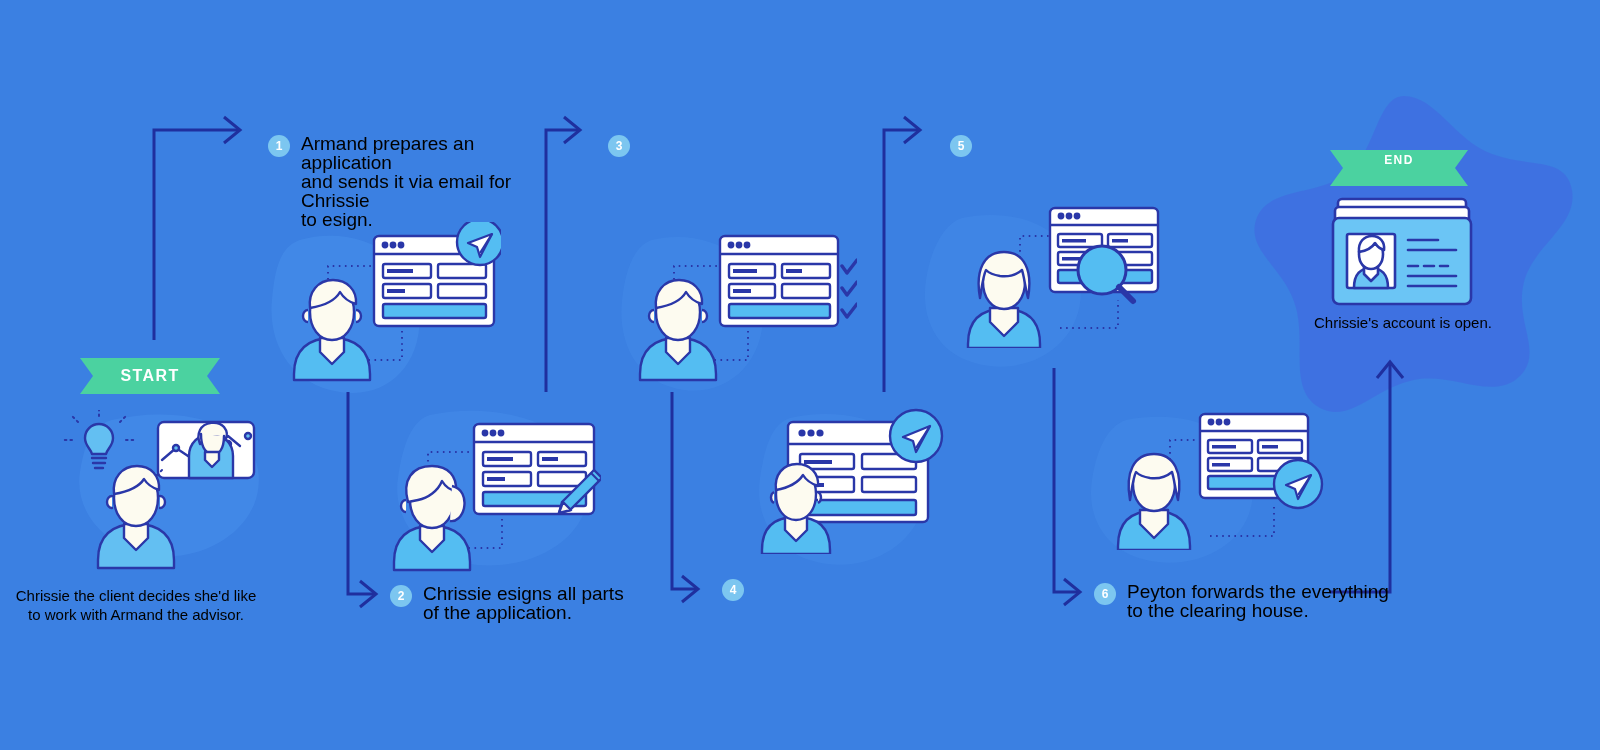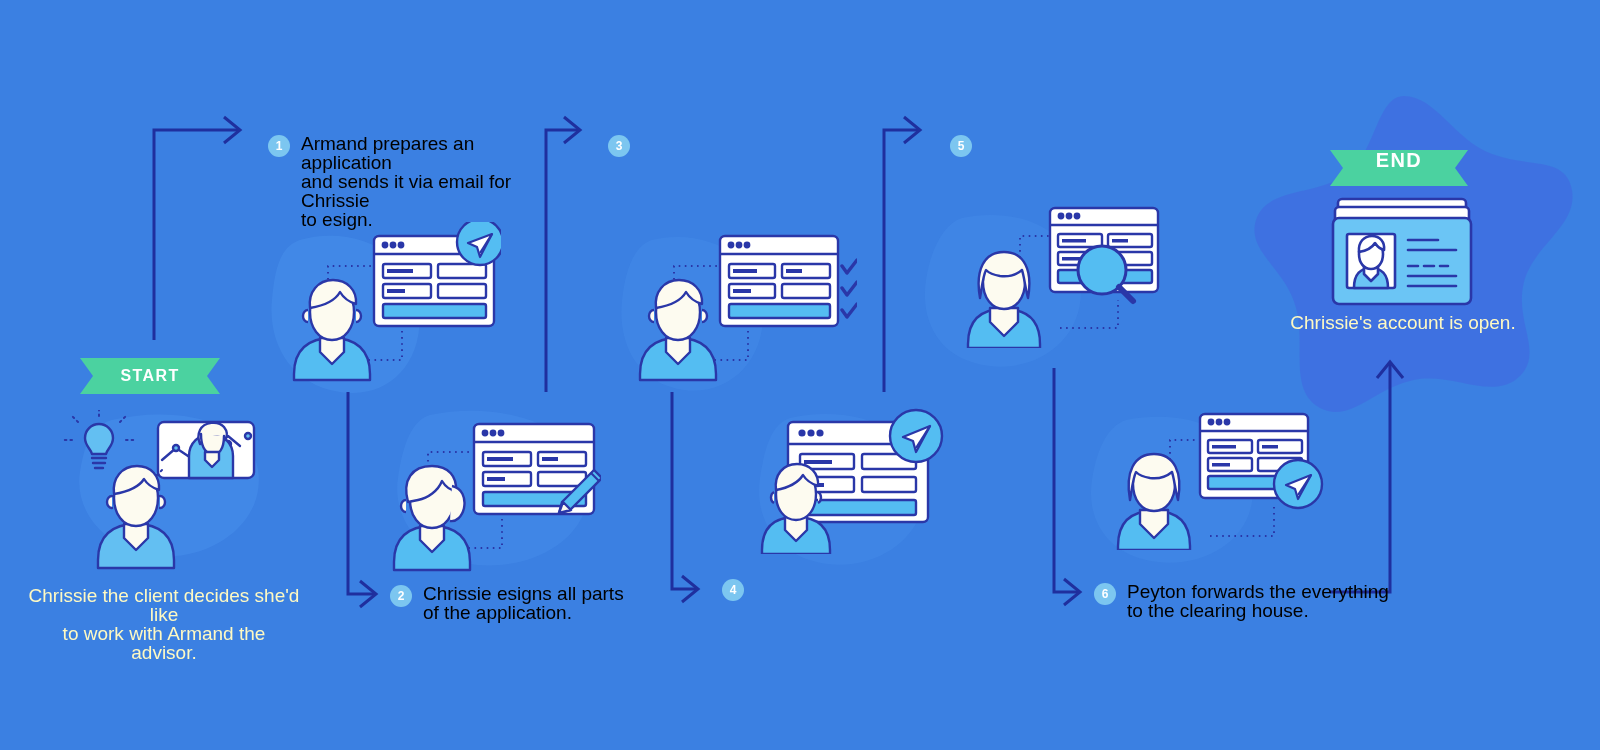--- a/index.html
+++ b/index.html
@@ -48,22 +48,22 @@
     margin-top:1px;
   }
   .step-text{
     color:#000000;
     font-size:19px;
     line-height:19px;
     white-space:pre-line;
   }
   .caption{
     position:absolute;
-    color:#fef9c3;
-    font-size:19px;
+    color:#000000;
+    font-size:15px;
     line-height:19px;
     text-align:center;
     white-space:pre-line;
   }
 
   
   #connectors{position:absolute;left:0;top:0;width:1600px;height:750px;}
 
   
   .illus{position:absolute;}
@@ -120,21 +120,21 @@
     <path d="M1377 378 L1390 362 L1403 378"></path>
   </svg>
 
   <div class="ribbon" style="left:80px;top:358px;width:140px;height:36px;font-size:16px;">
     <svg style="position:absolute;left:0;top:0;" width="140" height="36" viewBox="0 0 140 36">
       <path d="M0 0 H140 L127 18 L140 36 H0 L13 18 Z" fill="#4BD2A0"></path>
     </svg>
     <span>START</span>
   </div>
 
-  <div class="ribbon" style="left:1330px;top:150px;width:138px;height:20px;font-size:20px;">
+  <div class="ribbon" style="left:1330px;top:150px;width:138px;height:20px;font-size:12px;">
     <svg style="position:absolute;left:0;top:0;" width="138" height="36" viewBox="0 0 138 36">
       <path d="M0 0 H138 L125 18 L138 36 H0 L13 18 Z" fill="#4BD2A0"></path>
     </svg>
     <span>END</span>
   </div>
 
   <svg class="illus" style="left:50px;top:410px;" width="215" height="160" viewBox="0 0 215 160" fill="none" stroke="#2a37a8" stroke-width="2.4" stroke-linecap="round" stroke-linejoin="round">
 
     <g>
       <path d="M35 28 a14 14 0 0 1 28 0 c0 8 -6 11 -7 16 h-14 c-1 -5 -7 -8 -7 -16 Z" fill="#63bff2"></path>
@@ -161,21 +161,21 @@
     <path d="M112 60 C 100 72, 92 80, 84 88" stroke="#2a37a8" stroke-width="2" stroke-dasharray="1.6 4"></path>
 
     <g>
       <path d="M48 150 c0 -24 14 -36 38 -36 c24 0 38 12 38 36 v8 h-76 Z" fill="#63bff2"></path>
       <path d="M74 114 h24 v14 l-12 12 l-12 -12 Z" fill="#fdfbf0"></path>
       <path d="M64 88 c0 -16 9 -26 22 -26 c13 0 22 10 22 26 c0 16 -9 28 -22 28 c-13 0 -22 -12 -22 -28 Z" fill="#fdfbf0"></path>
       <path d="M64 84 c-2 -16 8 -28 23 -28 c14 0 23 10 22 24 c-6 -2 -12 -6 -15 -11 c-5 8 -18 13 -30 15 Z" fill="#fdfbf0"></path>
       <path d="M62 86 a5 6 0 0 0 0 12 M110 86 a5 6 0 0 1 0 12" fill="#fdfbf0"></path>
     </g>
   </svg>
-  <div class="caption" style="left:28px;top:586px;width:272px;">Chrissie the client decides she'd like
+  <div class="caption" style="left:0;top:586px;width:272px;">Chrissie the client decides she'd like
 to work with Armand the advisor.</div>
 
   <div class="step" style="left:268px;top:134px;width:270px;">
     <div class="badge">1</div>
     <div class="step-text">Armand prepares an application
 and sends it via email for Chrissie
 to esign.</div>
   </div>
   <svg class="illus" style="left:286px;top:222px;" width="215" height="160" viewBox="0 0 215 160" fill="none" stroke="#2a37a8" stroke-width="2.4" stroke-linejoin="round">
     <g stroke-width="2" stroke-dasharray="1.6 4.5">

